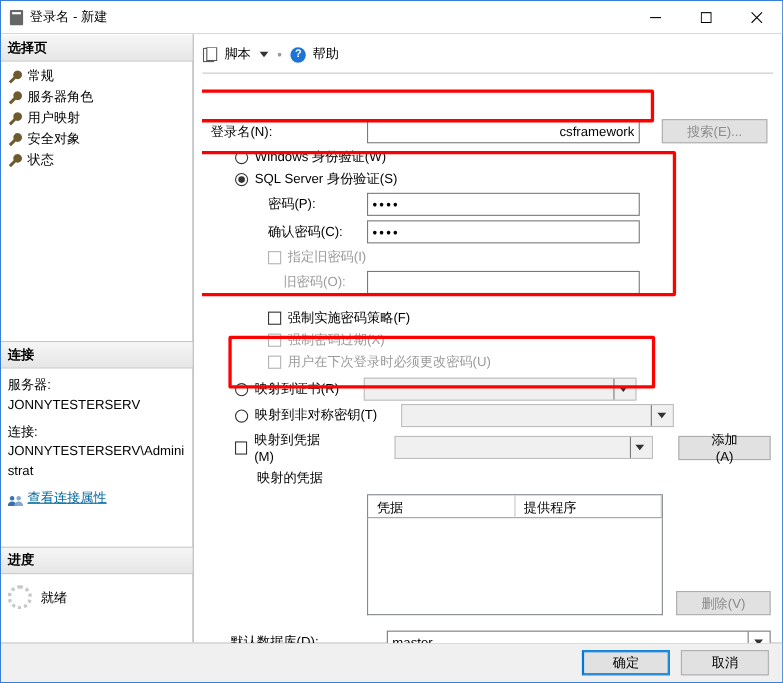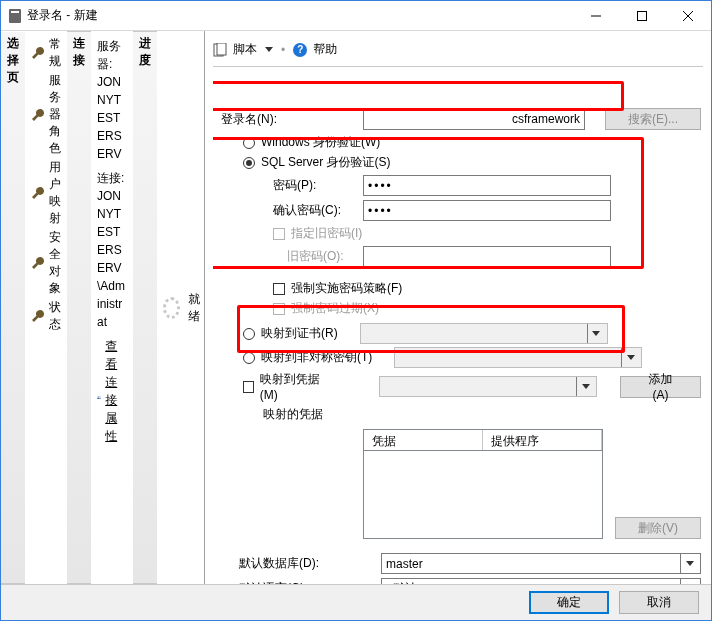--- a/index.html
+++ b/index.html
@@ -5,30 +5,30 @@
   * { box-sizing: border-box; font-family: "Microsoft YaHei", "SimSun", sans-serif; font-size: 12px; }
   body { margin: 0; background: #888; }
   .window { width: 712px; height: 621px; background: #fff; border: 1px solid #377fd9; display: flex; flex-direction: column; }
   .titlebar { height: 30px; background: #fff; display: flex; align-items: center; padding: 0 0 0 8px; border-bottom: 1px solid #d9d9d9; }
   .titlebar .ticon { width:12px; height:14px; background:#666; margin-right:6px; border-radius:1px; position:relative; }
   .titlebar .ticon::before{content:"";position:absolute;left:2px;top:2px;right:2px;height:2px;background:#fff;}
   .titlebar .title { flex:1; }
   .winbtn { width:46px; height:29px; display:flex; align-items:center; justify-content:center; }
   .winbtn svg { width:10px; height:10px; }
   .body { flex:1; display:flex; min-height:0; }
-  .left { width:204px; border-right:1px solid #a0a0a0; display:flex; flex-direction:row; background:#fff;}
+  .left { width:175px; border-right:1px solid #a0a0a0; display:flex; flex-direction:column; background:#fff;}
   .section-head { background: linear-gradient(#f6f6f6,#e6e6e6); border-top:1px solid #fff; border-bottom:1px solid #c8c8c8; padding:3px 6px; font-weight:bold; }
   .navlist { padding:4px 4px 8px 4px; }
   .navitem { display:flex; align-items:center; gap:4px; padding:1px 2px; }
   .wrench { width:14px; height:14px; position:relative; }
   .wrench svg{width:14px;height:14px;}
   .conn-block { padding:6px 6px; font-size:12px; line-height:1.5; }
   .conn-block .lbl { }
   .conn-block .val { margin-bottom:6px; word-break:break-all;}
-  .link { color:#000000; text-decoration:underline; }
+  .link { color:#0369a1; text-decoration:underline; }
   .link-row{display:flex;align-items:center;gap:4px;margin-top:6px;}
   .people{width:14px;height:10px;}
   .progress-area{padding:10px 6px;display:flex;align-items:center;gap:8px;}
   .spinner{width:22px;height:22px;border:3px dotted #c8c8c8;border-radius:50%;}
   .right { flex:1; display:flex; flex-direction:column; padding:6px 8px 0 8px; min-width:0;}
   .toolbar { display:flex; align-items:center; gap:6px; padding:4px 0 8px 0; border-bottom:1px solid #c8c8c8;}
   .tb-icon{width:14px;height:14px;position:relative;}
   .arrowdown{width:0;height:0;border-left:4px solid transparent;border-right:4px solid transparent;border-top:5px solid #333;margin-left:2px;}
   .help-icon{width:14px;height:14px;border-radius:50%;background:#1e73d6;color:#fff;display:flex;align-items:center;justify-content:center;font-size:10px;font-weight:bold;}
   .form { flex:1; overflow:auto; padding:6px 2px 0 2px; position:relative;}
@@ -217,20 +217,24 @@
 
         <div style="height:6px"></div>
         <div class="checkbox sub">
           <span class="c-outer"></span>
           <span>强制实施密码策略(F)</span>
         </div>
         <div class="checkbox sub muted">
           <span class="c-outer disabled"></span>
           <span>强制密码过期(X)</span>
         </div>
+        <div class="checkbox sub muted">
+          <span class="c-outer disabled"></span>
+          <span>用户在下次登录时必须更改密码(U)</span>
+        </div>
 
         <div class="radio" style="margin-top:6px">
           <span class="r-outer"></span>
           <span>映射到证书(R)</span>
           <span style="width:10px"></span>
           <div class="combo disabled-input" style="width:248px">
               <span class="cbtext"></span>
               <span class="cbarrow">
                 <span class="arrowdown"></span>
               </span>

